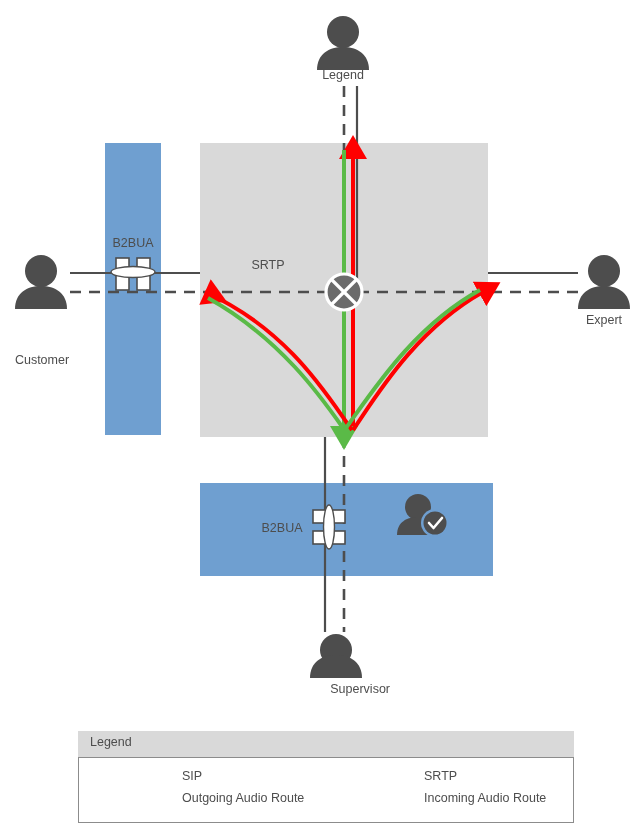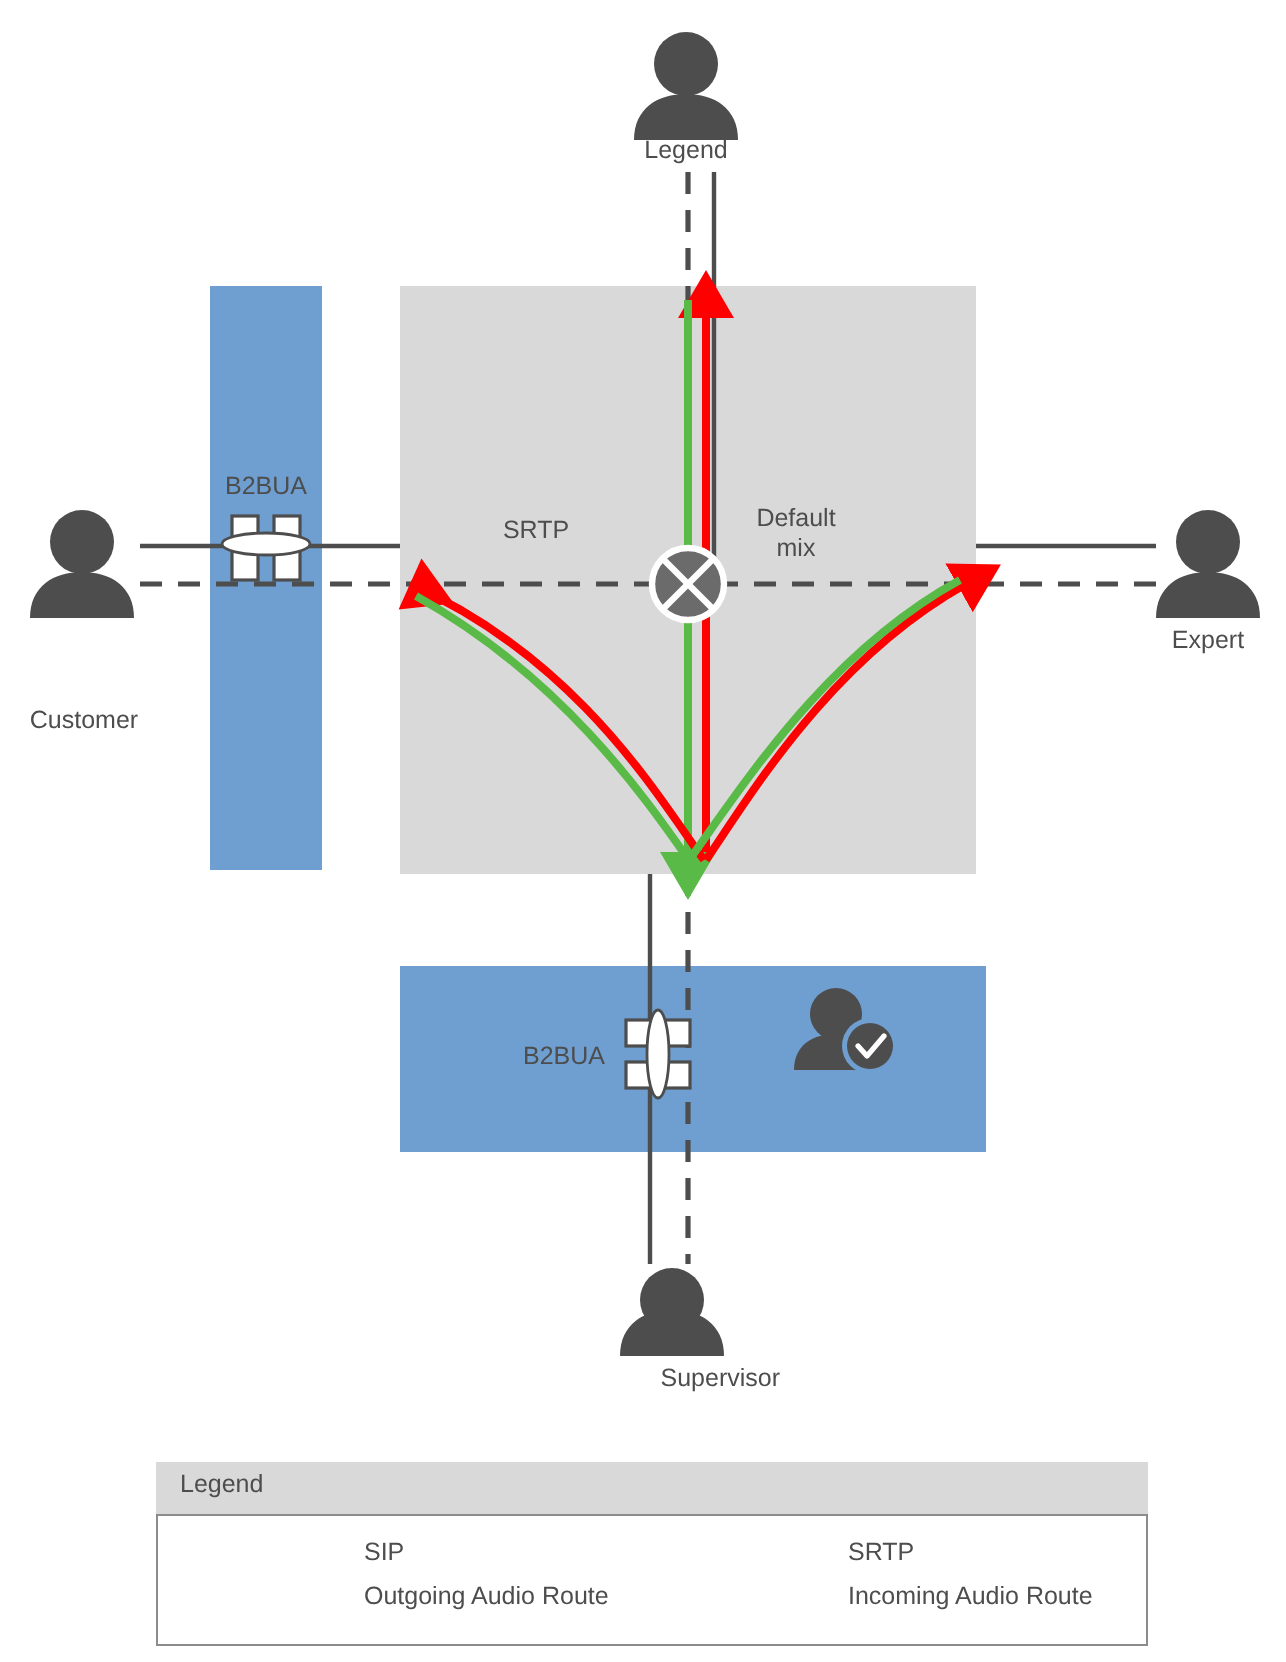--- a/index.html
+++ b/index.html
@@ -105,22 +105,20 @@
     <path d="M172,798 L103,798" fill="none" stroke="#ff0000" stroke-width="3.6" marker-end="url(#redArrowL)"></path>
     <path d="M342,798 L411,798" fill="none" stroke="#5aba47" stroke-width="3.6" marker-end="url(#grnArrowR)"></path>
   </svg>
 
   <div class="lbl" style="left:293px;top:68px;width:100px;">Legend</div>
   <div class="lbl" style="left:0px;top:313px;width:84px;margin-top:40px;">Customer</div>
   <div class="lbl" style="left:562px;top:313px;width:84px;">Expert</div>
   <div class="lbl" style="left:290px;top:682px;width:100px;text-align:right;">Supervisor</div>
 
   <div class="lbl" style="left:213px;top:258px;width:110px;">SRTP</div>
-  <div class="lbl" style="left:362px;top:252px;width:72px;">Default
-mix</div>
   <div class="lbl" style="left:103px;top:236px;width:60px;">B2BUA</div>
   <div class="lbl" style="left:254px;top:521px;width:56px;">B2BUA</div>
 
   <div id="legendHdr"></div>
   <div id="legendHdrTxt">Legend</div>
   <div id="legendBody"></div>
 
   <div class="legTxt" style="left:182px;top:769px;text-align:center;">SIP</div>
   <div class="legTxt" style="left:424px;top:769px;">SRTP</div>
   <div class="legTxt" style="left:182px;top:791px;">Outgoing Audio Route</div>

